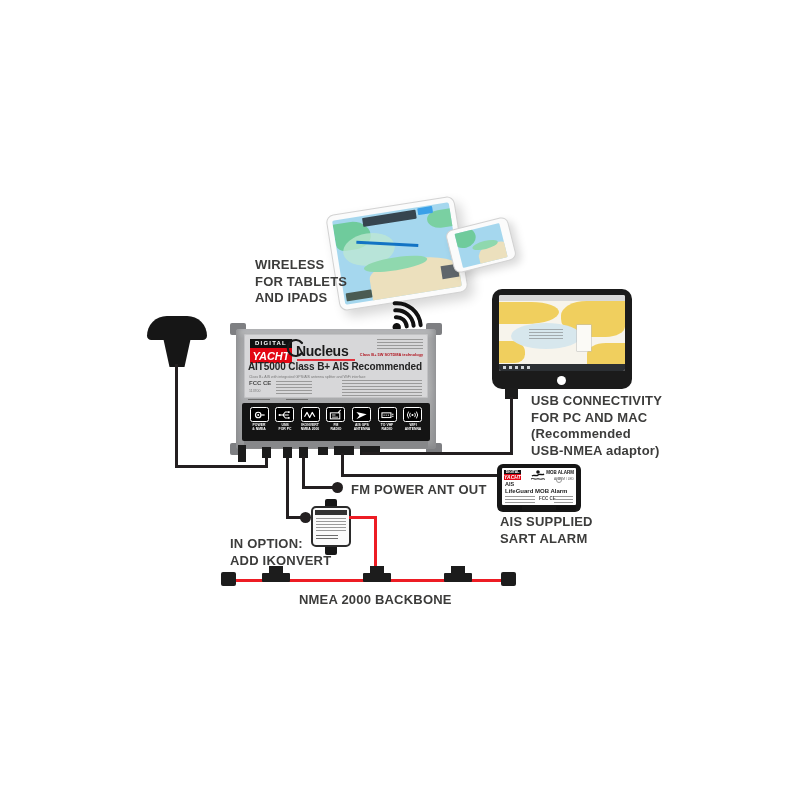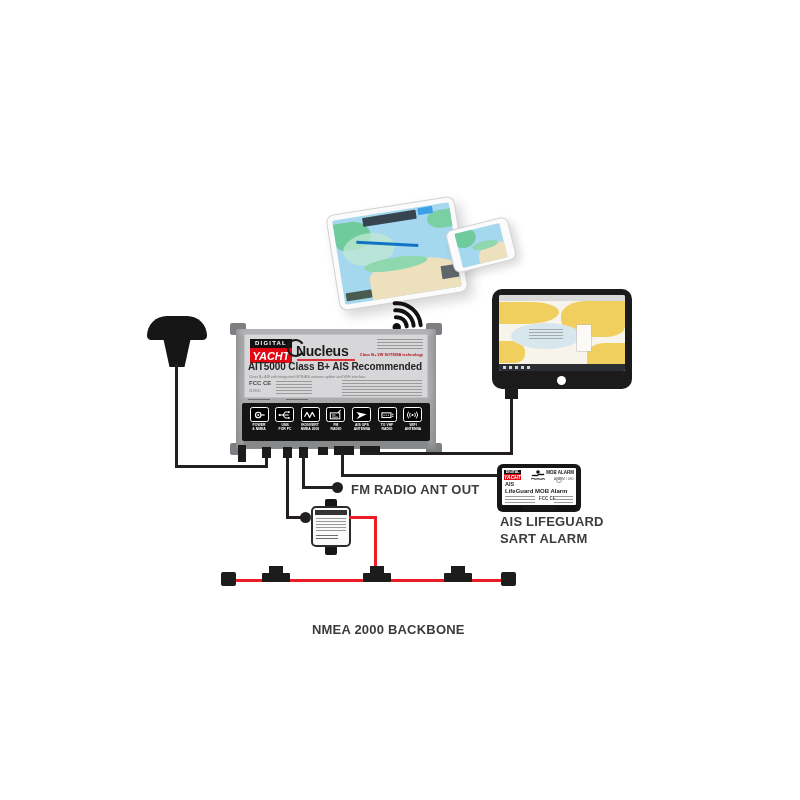--- a/index.html
+++ b/index.html
@@ -54,20 +54,25 @@
   <div class="abs" style="left:449px;top:223px;width:62px;height:42px;transform:rotate(-14deg);
               background:#fbfbfb;border:1px solid #d2d2d2;border-radius:7px;
               box-shadow:4px 5px 9px rgba(0,0,0,.15);">
     <div class="abs" style="left:8px;top:3.5px;right:8px;bottom:3.5px;background:#a5d7ee;border-radius:1px;overflow:hidden;">
       <div class="abs" style="left:-4px;top:-4px;width:24px;height:20px;background:#6fcb9c;border-radius:50%;"></div>
       <div class="abs" style="left:18px;top:18px;width:34px;height:22px;background:#ece0bd;border-radius:50% 40% 0 0;"></div>
       <div class="abs" style="left:14px;top:14px;width:26px;height:8px;background:#8fd8ae;border-radius:50%;"></div>
     </div>
   </div>
 
+  <div class="abs txt" style="left:255px;top:257px;">
+    <div>WIRELESS</div>
+    <div>FOR TABLETS</div>
+    <div>AND IPADS</div>
+  </div>
 
   <div class="abs" style="left:383px;top:291px;width:48px;height:48px;transform:rotate(40deg);">
     <svg width="48" height="48" viewBox="0 0 48 48">
       <circle cx="24" cy="40" r="4.2" fill="#111"></circle>
       <path d="M16.9 32.9 A10 10 0 0 1 31.1 32.9" fill="none" stroke="#111" stroke-width="4" stroke-linecap="round"></path>
       <path d="M12 28 A17 17 0 0 1 36 28" fill="none" stroke="#111" stroke-width="4" stroke-linecap="round"></path>
       <path d="M7 23 A24 24 0 0 1 41 23" fill="none" stroke="#111" stroke-width="4" stroke-linecap="round"></path>
     </svg>
   </div>
 
@@ -213,25 +218,31 @@
       <div class="abs" style="left:0;top:0;width:126px;height:6px;background:#d9d9d9;"></div>
       <div class="abs" style="left:0;top:69px;width:126px;height:7px;background:#2b2f33;"></div>
       <div class="abs" style="left:4px;top:71px;width:30px;height:3px;background:repeating-linear-gradient(to right,#cfd4d8 0 3px,transparent 3px 6px);"></div>
     </div>
     <div class="abs" style="left:65px;top:87px;width:9px;height:9px;background:#fff;border-radius:50%;"></div>
   </div>
   <div class="stub" style="left:505px;top:388px;width:13px;height:11px;"></div>
   <div class="wire" style="left:510px;top:397px;width:3px;height:58px;"></div>
   <div class="wire" style="left:362px;top:452px;width:151px;height:3px;"></div>
 
+  <div class="abs txt" style="left:531px;top:393px;">
+    <div>USB CONNECTIVITY</div>
+    <div>FOR PC AND MAC</div>
+    <div>(Recommended</div>
+    <div>USB-NMEA adaptor)</div>
+  </div>
 
   <div class="wire" style="left:302px;top:456px;width:3px;height:33px;"></div>
   <div class="wire" style="left:302px;top:486px;width:34px;height:3px;"></div>
   <div class="dot" style="left:332px;top:482px;width:11px;height:11px;"></div>
-  <div class="abs txt" style="left:351px;top:482px;">FM RADIO ANT OUT</div>
+  <div class="abs txt" style="left:351px;top:482px;">FM POWER ANT OUT</div>
 
   <div class="wire" style="left:341px;top:453px;width:3px;height:24px;"></div>
   <div class="wire" style="left:341px;top:474px;width:157px;height:3px;"></div>
   <div class="abs" style="left:497px;top:464px;width:84px;height:48px;background:#161616;border-radius:6px;">
     <div class="abs" style="left:5px;top:4px;width:74px;height:37px;background:#fff;border-radius:1px;overflow:hidden;">
       <div class="abs" style="left:2px;top:2px;width:17px;">
         <div style="background:#111;color:#fff;font-size:3.5px;font-weight:bold;text-align:center;height:4px;line-height:4px;">DIGITAL</div>
         <div style="background:#e30613;color:#fff;font-size:5px;font-weight:bold;font-style:italic;text-align:center;height:6px;line-height:6px;">YACHT</div>
       </div>
       <svg class="abs" style="left:28px;top:1px;" width="16" height="12" viewBox="0 0 16 12">
@@ -245,44 +256,48 @@
       <div class="abs" style="left:3px;top:13px;font-size:5.5px;font-weight:bold;color:#222;">AIS</div>
       <div class="abs" style="left:3px;top:20px;font-size:6px;font-weight:bold;color:#222;white-space:nowrap;">LifeGuard MOB Alarm</div>
       <div class="abs greek" style="left:3px;top:28px;width:30px;height:7px;"></div>
       <div class="abs" style="left:37px;top:28px;font-size:4.5px;font-weight:bold;color:#444;">FCC  CE</div>
       <div class="abs greek" style="left:52px;top:28px;width:19px;height:7px;"></div>
     </div>
     <div class="abs" style="left:5px;top:42px;width:20px;height:4px;background:#111;"></div>
     <div class="abs" style="left:59px;top:42px;width:20px;height:4px;background:#111;"></div>
   </div>
   <div class="abs txt" style="left:500px;top:514px;">
-    <div>AIS LIFEGUARD</div>
+    <div>AIS SUPPLIED</div>
     <div>SART ALARM</div>
   </div>
 
   <div class="wire" style="left:286px;top:458px;width:3px;height:61px;"></div>
   <div class="wire" style="left:286px;top:516px;width:20px;height:3px;"></div>
   <div class="dot" style="left:300px;top:512px;width:11px;height:11px;"></div>
   <div class="abs" style="left:311px;top:499px;width:40px;height:56px;">
     <div class="abs" style="left:14px;top:0;width:12px;height:9px;background:#161616;border-radius:2px 2px 0 0;"></div>
     <div class="abs" style="left:14px;top:47px;width:12px;height:9px;background:#161616;border-radius:0 0 2px 2px;"></div>
     <div class="abs" style="left:0;top:7px;width:40px;height:41px;background:#fafafa;border:2px solid #2b2b2b;border-radius:5px;box-sizing:border-box;">
       <div class="abs" style="left:2px;top:2px;width:32px;height:5px;background:#333;"></div>
       <div class="abs greek" style="left:3px;top:10px;width:30px;height:14px;"></div>
       <div class="abs greekd" style="left:3px;top:27px;width:22px;height:6px;"></div>
     </div>
   </div>
+  <div class="abs txt" style="left:230px;top:536px;">
+    <div>IN OPTION:</div>
+    <div>ADD IKONVERT</div>
+  </div>
 
   <div class="rwire" style="left:349px;top:516px;width:28px;height:3px;"></div>
   <div class="rwire" style="left:374px;top:516px;width:3px;height:62px;"></div>
   <div class="rwire" style="left:233px;top:579px;width:275px;height:3px;"></div>
   <div class="stub" style="left:221px;top:572px;width:15px;height:14px;border-radius:2px;"></div>
   <div class="stub" style="left:501px;top:572px;width:15px;height:14px;border-radius:2px;"></div>
 
   <div class="stub" style="left:269px;top:566px;width:14px;height:8px;"></div>
   <div class="stub" style="left:262px;top:573px;width:28px;height:9px;border-radius:1px;"></div>
   <div class="stub" style="left:370px;top:566px;width:14px;height:8px;"></div>
   <div class="stub" style="left:363px;top:573px;width:28px;height:9px;border-radius:1px;"></div>
   <div class="stub" style="left:451px;top:566px;width:14px;height:8px;"></div>
   <div class="stub" style="left:444px;top:573px;width:28px;height:9px;border-radius:1px;"></div>
-  <div class="abs txt" style="left:312px;top:592px;margin-top:30px;">NMEA 2000 BACKBONE</div>
+  <div class="abs txt" style="left:299px;top:592px;">NMEA 2000 BACKBONE</div>
 
 </div>
 
 </body></html>

